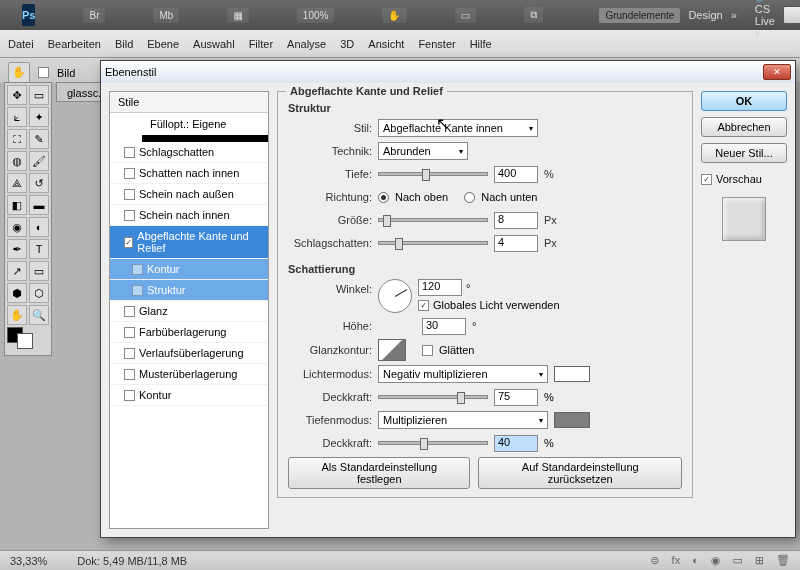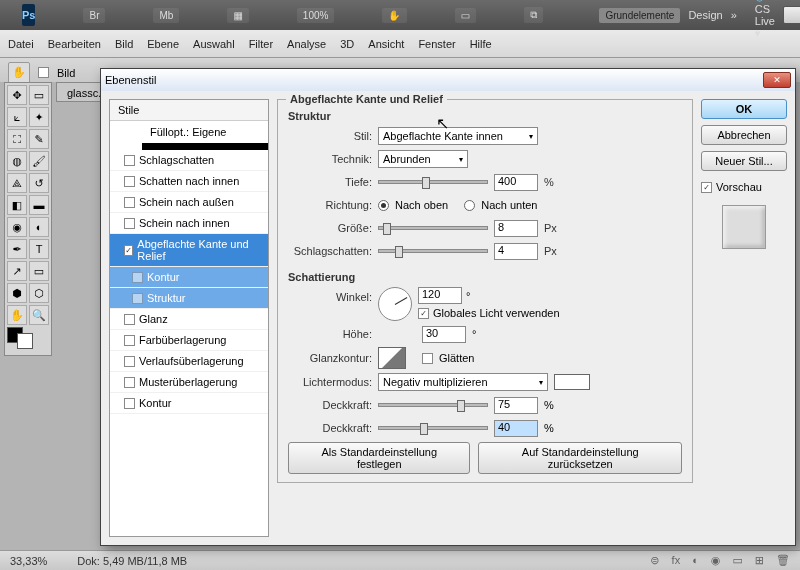--- a/index.html
+++ b/index.html
@@ -25,21 +25,21 @@
 .toolbox { position: absolute; left: 4px; top: 0; width: 48px; background: #d4d4d4; border: 1px solid #888; padding: 2px; display: grid; grid-template-columns: 1fr 1fr; gap: 2px; }
 .toolbox .t { width: 20px; height: 20px; background: #ddd; border: 1px solid #aaa; display:flex;align-items:center;justify-content:center;font-size:11px; }
 .swatches { grid-column: 1 / span 2; height: 26px; display: flex; }
 .sw { width: 16px; height: 16px; border: 1px solid #555; }
 .canvas-tab { position: absolute; left: 56px; top: 0; padding: 4px 10px 2px; background: #c8c8c8; border: 1px solid #888; font-size: 10px; }
 
 .status-bar { position: absolute; left: 0; right: 0; bottom: 0; height: 20px; background: linear-gradient(#ddd,#c8c8c8); border-top: 1px solid #999; display: flex; align-items: center; padding: 0 10px; gap: 30px; font-size: 10px; color: #333; }
 .status-bar .icons { margin-left: auto; display: flex; gap: 12px; color: #666; }
 
 
-.dialog { position: absolute; left: 100px; top: 68px; width: 696px; height: 478px; background: #eee; border: 1px solid #404040; box-shadow: 4px 4px 12px rgba(0,0,0,0.4); display: flex; flex-direction: column; }
+.dialog { position: absolute; left: 100px; top: 60px; width: 696px; height: 478px; background: #eee; border: 1px solid #404040; box-shadow: 4px 4px 12px rgba(0,0,0,0.4); display: flex; flex-direction: column; }
 .dlg-title { height: 22px; background: linear-gradient(#fff,#dce6f4); display: flex; align-items: center; padding: 0 4px; }
 .dlg-title span { color: #000; }
 .dlg-close { margin-left: auto; width: 28px; height: 16px; background: linear-gradient(#e89080,#c04030); border: 1px solid #803020; border-radius: 2px; color: #fff; display:flex;align-items:center;justify-content:center;font-size:9px; }
 .dlg-body { flex: 1; display: flex; background: #eee; }
 
 .styles-col { width: 176px; padding: 8px; }
 .styles-box { border: 1px solid #999; background: #fff; height: 100%; display: flex; flex-direction: column; }
 .styles-hdr { padding: 4px 8px; border-bottom: 1px solid #ccc; background: #f4f4f4; }
 .blend-opt { padding: 5px 8px; border-bottom: 7px solid #000000; margin-left: 32px; }
 .style-row { padding: 4px 14px; display: flex; align-items: center; gap: 4px; border-bottom: 1px solid #f0f0f0; }
@@ -314,20 +314,25 @@
             </div>
           <div class="frow">
               <div class="flabel">Deckkraft:</div>
             <div class="slider">
                 <div class="thumb" style="left:72%"></div>
               </div>
             <div class="nfield">75</div>
               <span>%</span>
             </div>
           <div class="frow">
+              <div class="flabel">Tiefenmodus:</div>
+            <div class="sel-box" style="min-width:170px">Multiplizieren</div>
+            <div class="color-sw" style="background:#808080"></div>
+            </div>
+          <div class="frow">
               <div class="flabel">Deckkraft:</div>
             <div class="slider">
                 <div class="thumb" style="left:38%"></div>
               </div>
             <div class="nfield hl">40</div>
               <span>%</span>
             </div>
         </div>
         <div class="btn-row">
           <div class="btn">Als Standardeinstellung festlegen</div>

